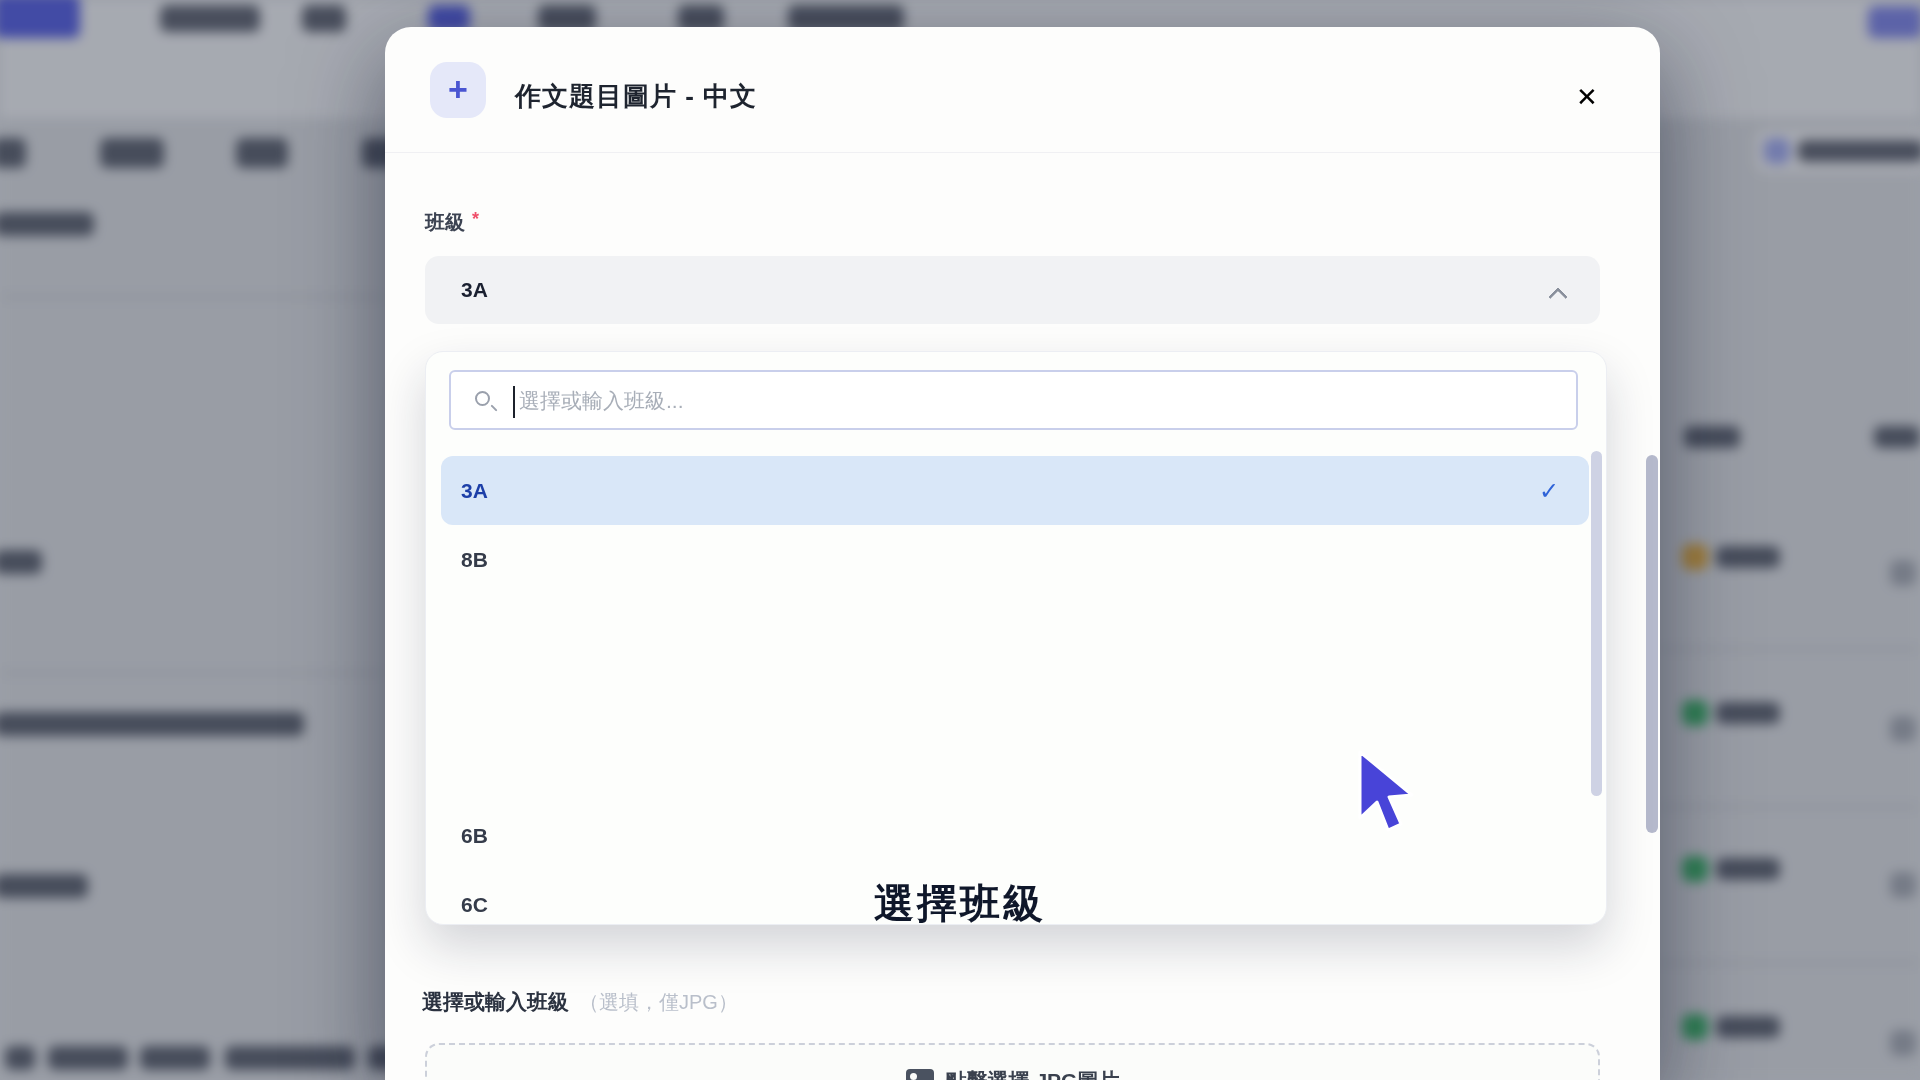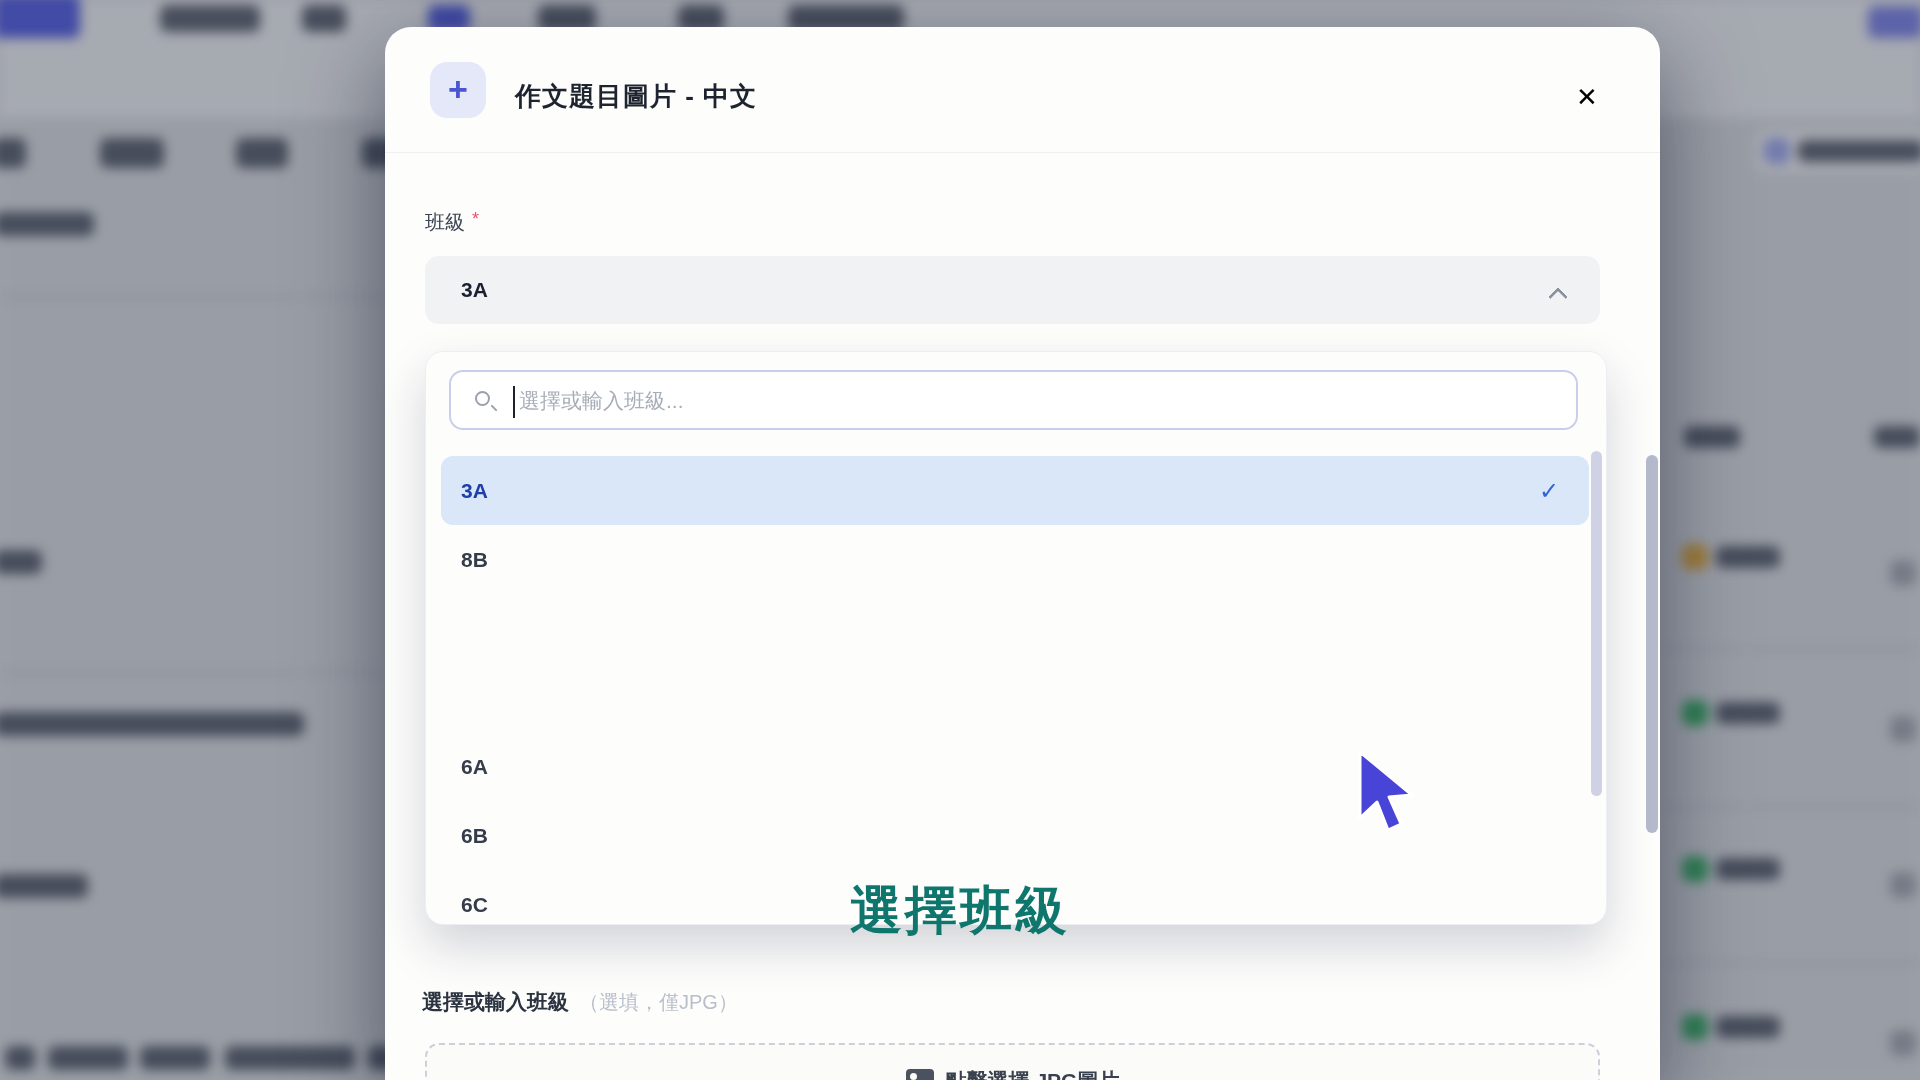--- a/index.html
+++ b/index.html
@@ -30,21 +30,21 @@
   .plus-btn { position:absolute; left:45px; top:35px; width:56px; height:56px;
               background:#e5e8f9; border-radius:17px; color:#4a55d2; font-size:34px;
               font-weight:bold; text-align:center; line-height:54px; cursor:default; }
   .modal-title { position:absolute; left:130px; top:52px; font-size:26px; font-weight:bold;
                  color:#1e242f; letter-spacing:1px; }
   .close-btn { position:absolute; left:1180px; top:48px; width:44px; height:44px;
                font-size:26px; color:#70768
 2; text-align:center; line-height:44px; }
   .hdr-divider { position:absolute; left:0; top:125px; width:100%; height:1px; background:#f0f0f3; }
 
-  .field-label { position:absolute; left:40px; top:182px; font-size:20px; font-weight:normal; color:#3c4352; }
+  .field-label { position:absolute; left:40px; top:182px; font-size:20px; font-weight:bold; color:#3c4352; }
   .req { color:#ef4f6a; margin-left:7px; font-size:18px; vertical-align:top; }
 
   .select { position:absolute; left:40px; top:229px; width:1175px; height:68px;
             background:#f1f2f4; border-radius:14px; }
   .select-value { position:absolute; left:36px; top:0; line-height:68px; font-size:21px;
                   font-weight:bold; color:#1a2030; }
   .chevron-up { position:absolute; right:34px; top:30px; width:15px; height:15px; }
   .chevron-up::before { content:""; position:absolute; left:0; top:4px; width:11px; height:11px;
                         border-left:3px solid #8a909c; border-top:3px solid #8a909c;
                         border-radius:2px; transform:rotate(45deg); }
@@ -60,41 +60,41 @@
   .img-icon::after { content:""; position:absolute; left:4px; top:4px; width:7px; height:7px;
                      border-radius:50%; background:#fbfcfa; }
   .modal-scrollbar { position:absolute; left:1261px; top:428px; width:12px; height:378px;
                      background:#b5b9cc; border-radius:6px; }
 
   
   .dropdown { position:absolute; left:425px; top:351px; width:1182px; height:574px;
               background:#fdfefc; border:1px solid #eceef3; border-radius:18px; z-index:11;
               box-shadow:0 22px 48px rgba(22,28,55,.18); overflow:hidden; }
   .search-box { position:absolute; left:23px; top:18px; width:1129px; height:60px;
-                border:2px solid #c9cfeb; border-radius:14px; background:#ffffff; }
+                border:2px solid #c9cfeb; border-radius:6px; background:#ffffff; }
   .search-icon { position:absolute; left:24px; top:19px; width:15px; height:15px;
                  border:2px solid #9aa0ac; border-radius:50%; }
   .search-icon::after { content:""; position:absolute; left:13px; top:14px; width:8px; height:2px;
                         background:#9aa0ac; transform:rotate(45deg); border-radius:2px; }
   .caret { position:absolute; left:62px; top:14px; width:2px; height:32px; background:#1c212b; }
   .search-input { position:absolute; left:68px; top:4px; width:1040px; height:50px; border:none;
                   outline:none; font-size:21px; color:#1a2030; background:transparent;
                   font-family:"Liberation Sans","DejaVu Sans",sans-serif; }
   .search-input::placeholder { color:#a8aeb8; }
   .opt { position:absolute; left:15px; width:1148px; height:69px; border-radius:12px;
          font-size:21px; font-weight:bold; color:#353c4a; line-height:69px; padding-left:20px; }
   .opt.selected { background:#d9e7f8; color:#1d3fa8; }
   .opt.hl { background:#f2f3f6; color:#3d4bc7; }
   .check { position:absolute; right:30px; top:0; font-size:24px; font-weight:normal; color:#2f63d8; }
   .dd-scrollbar { position:absolute; left:1165px; top:99px; width:11px; height:345px;
                   background:#ced2e4; border-radius:6px; }
 
   
   .caption { position:absolute; left:0; top:876px; width:1920px; text-align:center; z-index:12;
-             font-size:52px; font-weight:900; color:#0f766e; letter-spacing:3px;
+             font-size:40px; font-weight:900; color:#0f172a; letter-spacing:3px;
              font-family:"Liberation Sans","DejaVu Sans",sans-serif; }
   .cursor { position:absolute; left:1356px; top:750px; z-index:13; }
 </style>
 </head>
 <body>
 
 <div class="stage">
 
   <div class="bg-content">
     <div class="bg-topstrip"></div>
@@ -184,23 +184,20 @@
       <input class="search-input" placeholder="選擇或輸入班級..." style="">
     </div>
 
     <div class="opt selected" style="top:104px">
       <span>3A</span>
       <span class="check">✓</span>
     </div>
     <div class="opt" style="top:173px">
       <span>8B</span>
     </div>
-    <div class="opt" style="top:380px">
-      <span>6A</span>
-    </div>
     <div class="opt" style="top:449px">
       <span>6B</span>
     </div>
     <div class="opt" style="top:518px">
       <span>6C</span>
     </div>
 
     <div class="dd-scrollbar"></div>
   </div>
 

